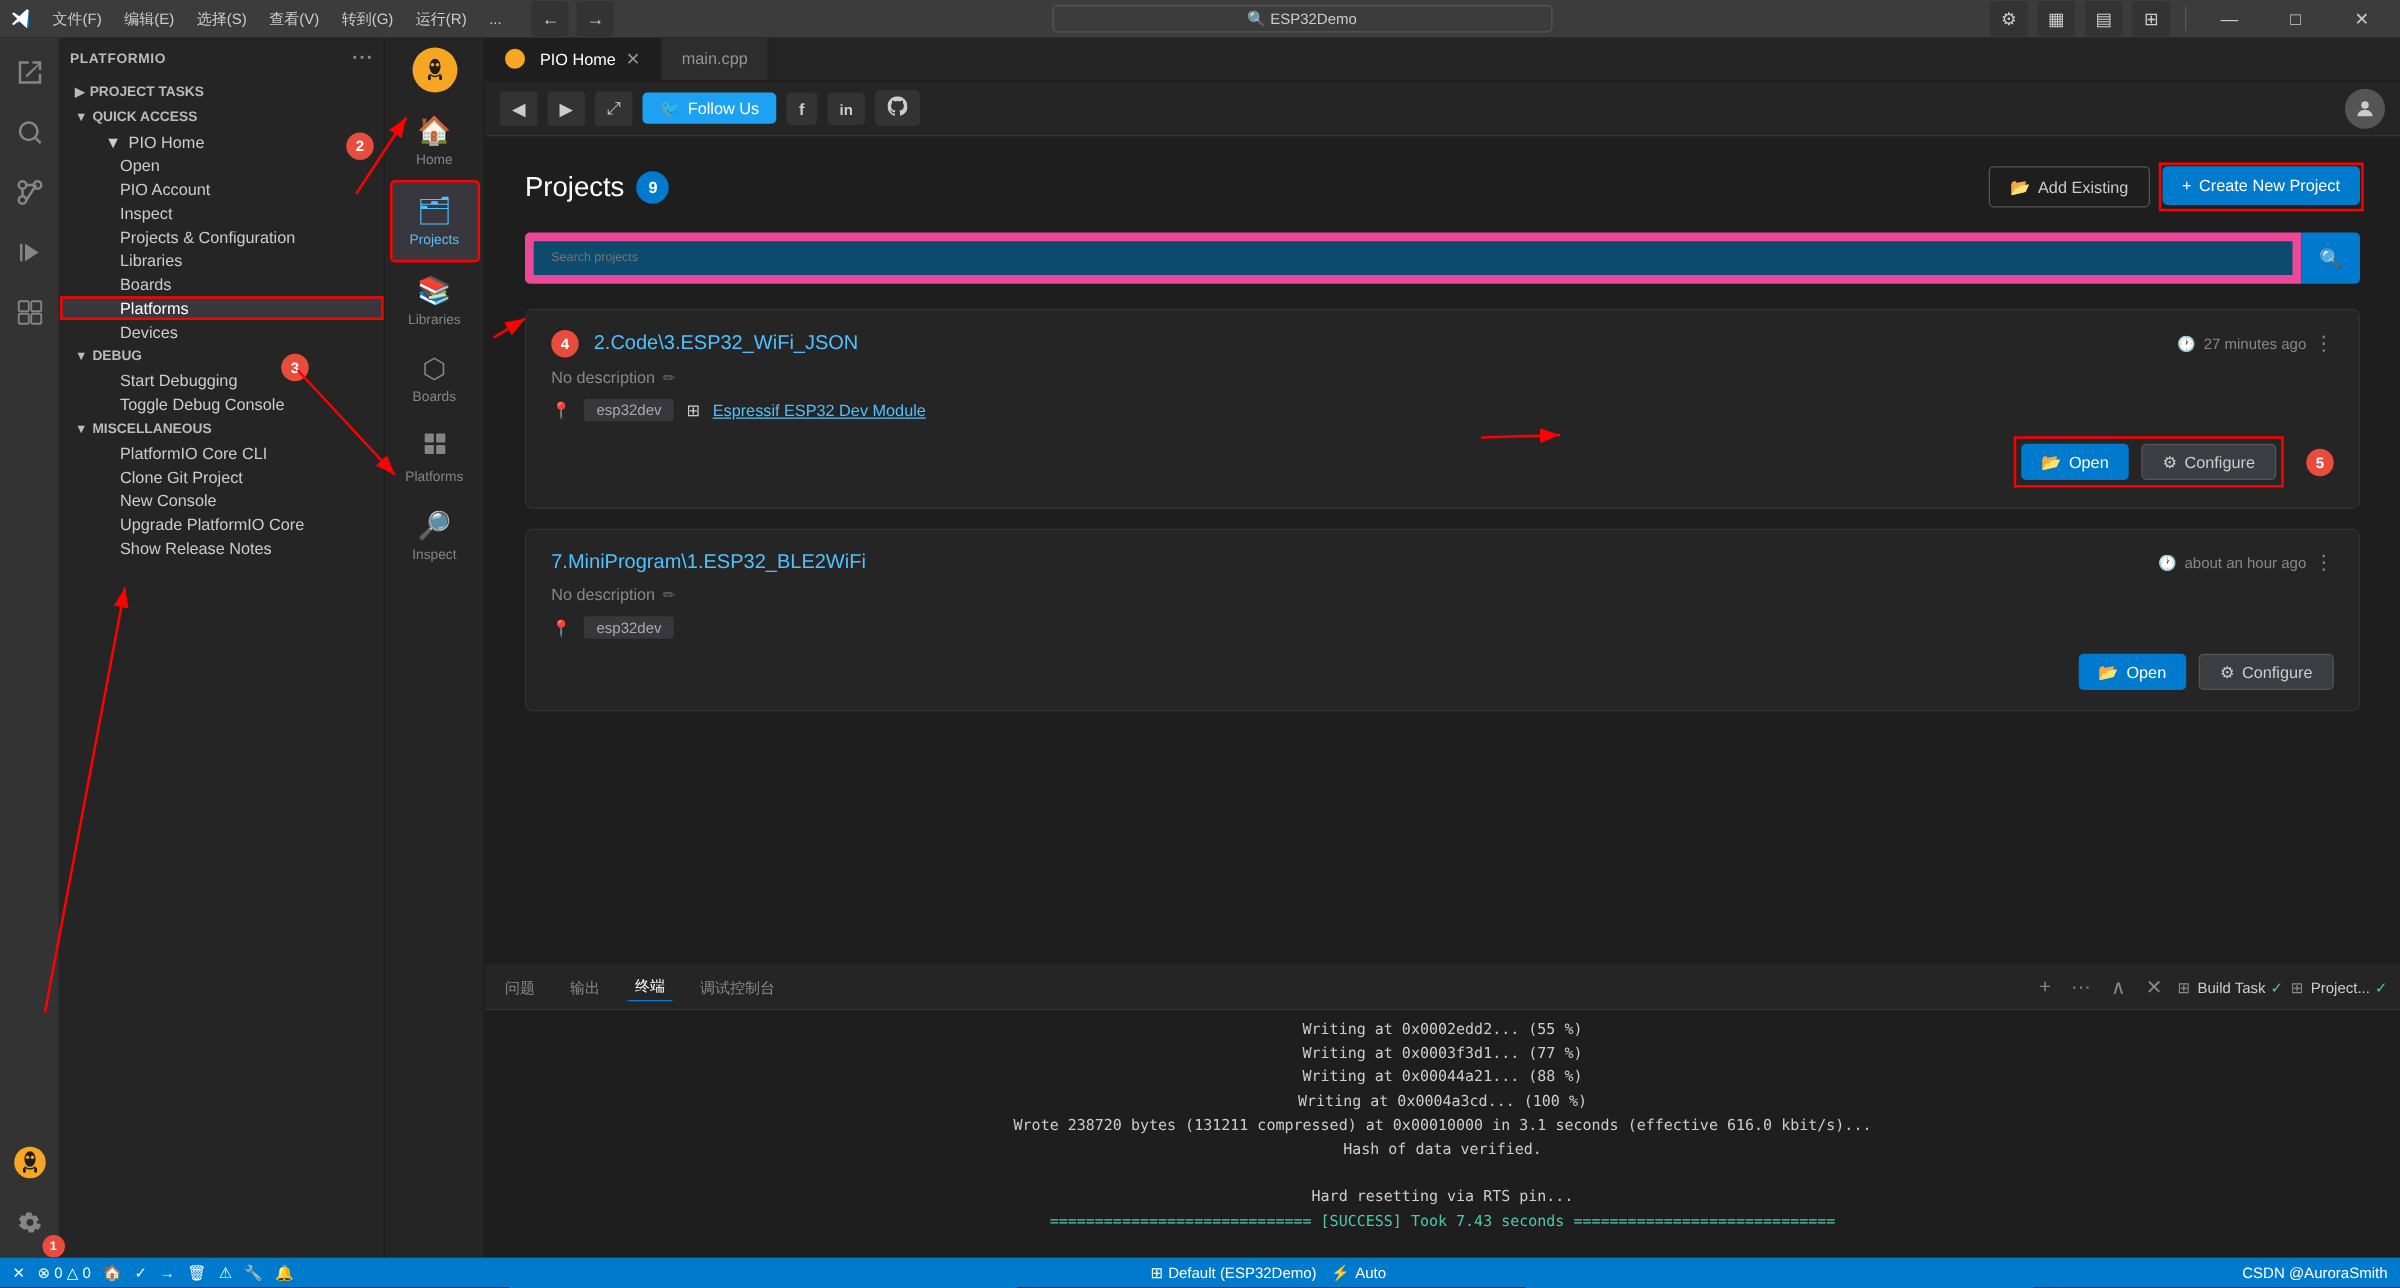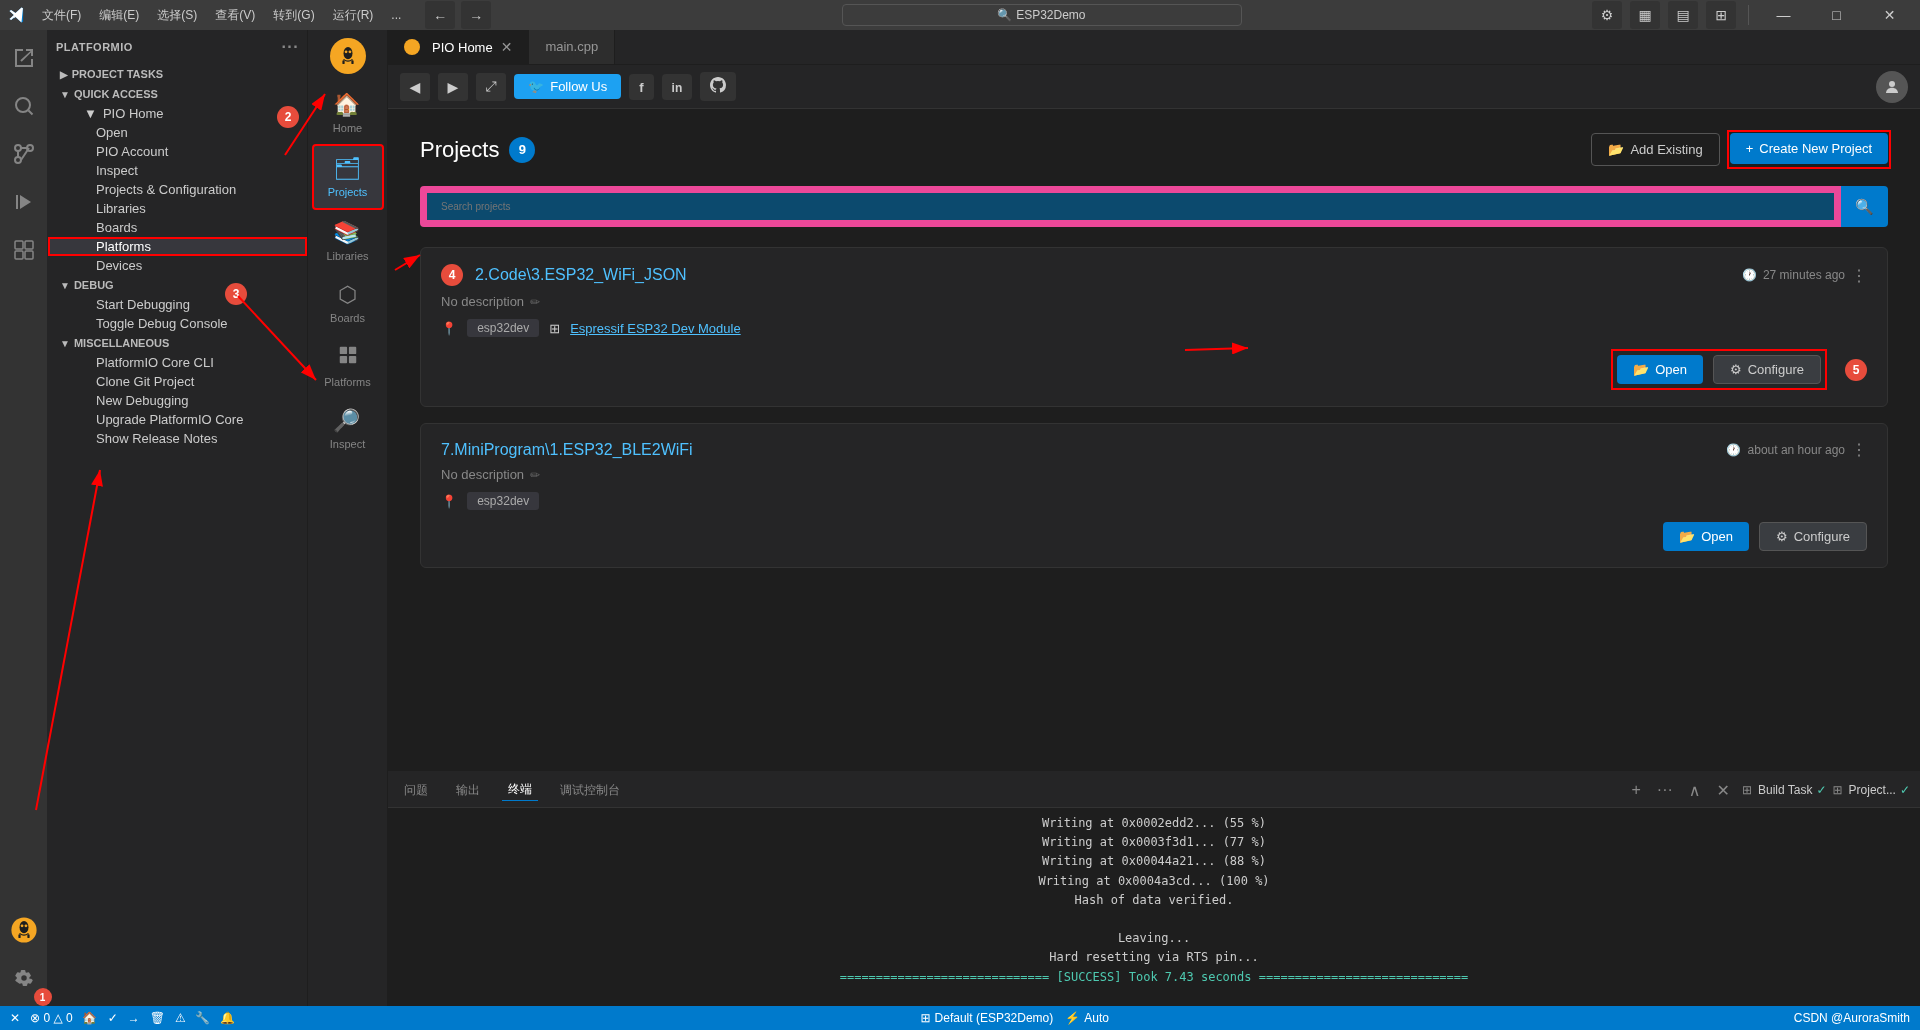--- a/index.html
+++ b/index.html
@@ -776,21 +776,21 @@
         <span class="chevron">▼</span>
         <span>Miscellaneous</span>
       </div>
       <div class="sidebar-item indent3">
         <span>PlatformIO Core CLI</span>
       </div>
       <div class="sidebar-item indent3">
         <span>Clone Git Project</span>
       </div>
       <div class="sidebar-item indent3">
-        <span>New Debugging</span>
+        <span>New Console</span>
       </div>
       <div class="sidebar-item indent3">
         <span>Upgrade PlatformIO Core</span>
       </div>
       <div class="sidebar-item indent3">
         <span>Show Release Notes</span>
       </div>
     </div>
   </div>
 
@@ -1016,23 +1016,23 @@
                   <span class="task-check">✓</span>
                 </span>
               </div>
             </div>
           </div>
           <div class="terminal-body">
             <div class="terminal-line">Writing at 0x0002edd2... (55 %)</div>
             <div class="terminal-line">Writing at 0x0003f3d1... (77 %)</div>
             <div class="terminal-line">Writing at 0x00044a21... (88 %)</div>
             <div class="terminal-line">Writing at 0x0004a3cd... (100 %)</div>
+            <div class="terminal-line">Wrote 238720 bytes (131211 compressed) at 0x00010000 in 3.1 seconds (effective 616.0 kbit/s)...</div>
             <div class="terminal-line">Hash of data verified.</div>
             <div class="terminal-line">&nbsp;</div>
-            <div class="terminal-line">Leaving...</div>
             <div class="terminal-line">Hard resetting via RTS pin...</div>
             <div class="terminal-line terminal-success">============================= [SUCCESS] Took 7.43 seconds =============================</div>
 
           </div>
         </div>
       </div>
     </div>
 
   </div>
 

